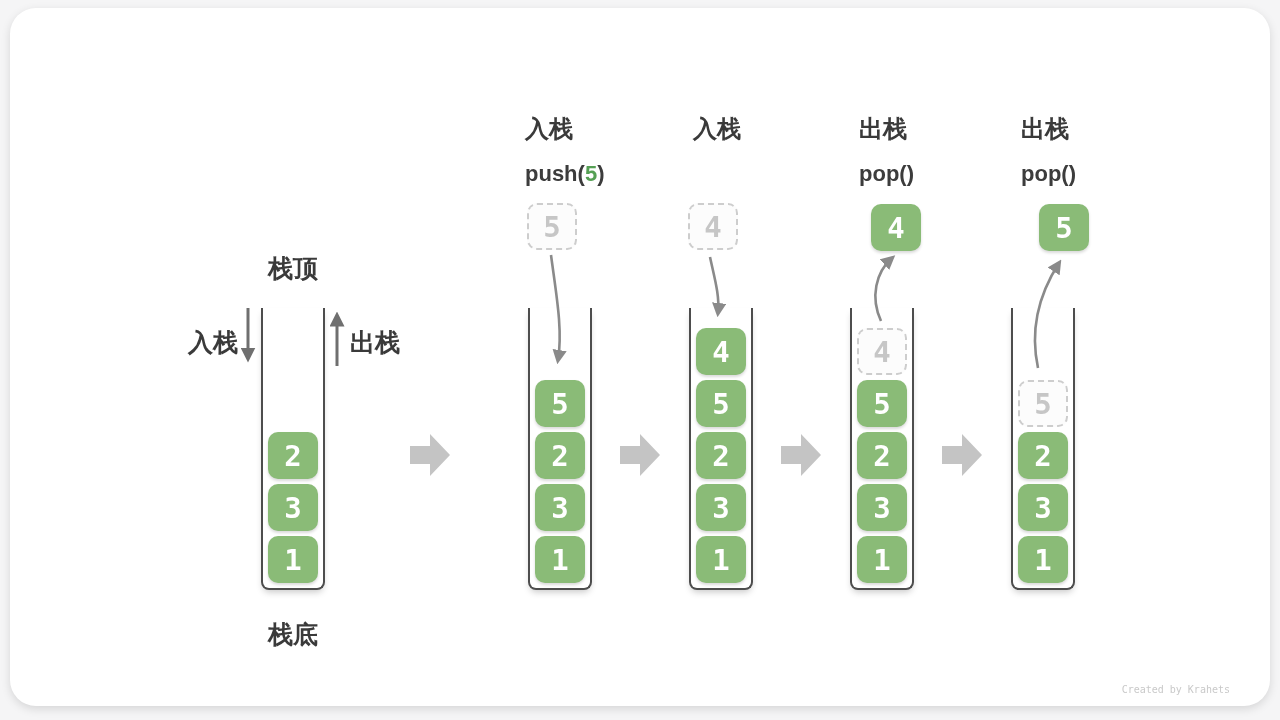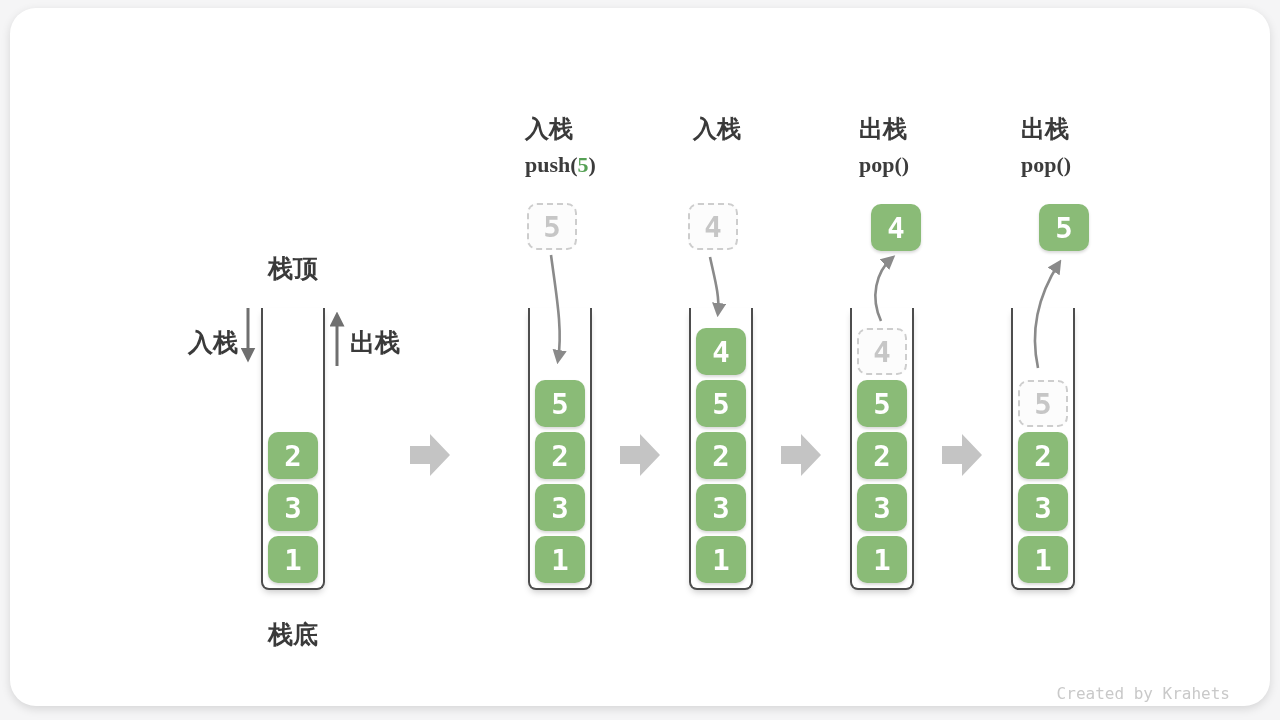--- a/index.html
+++ b/index.html
@@ -6,36 +6,36 @@
   .stage{position:relative;width:1280px;height:720px;overflow:hidden;
          font-family:"Liberation Sans","DejaVu Sans",sans-serif;}
   .card{position:absolute;left:10px;top:8px;width:1260px;height:698px;
         background:#ffffff;border-radius:26px;
         box-shadow:0 3px 10px rgba(0,0,0,0.13);}
   .title-badge{position:absolute;left:186px;top:110px;width:194px;height:60px;
         background:#e5e5e5;border-radius:8px;display:flex;align-items:center;justify-content:center;
         font-family:"DejaVu Sans Mono",monospace;font-weight:700;font-size:26px;color:#3b3b3b;letter-spacing:1px;}
   .op{position:absolute;top:104px;width:170px;}
   .op-zh{font-size:24px;font-weight:700;color:#3a3a3a;line-height:33px;}
-  .op-code{font-family:Liberation Serif, serif;font-size:22px;font-weight:700;color:#3c3c3c;margin-top:7px;}
+  .op-code{font-family:Liberation Sans, sans-serif;font-size:22px;font-weight:700;color:#3c3c3c;margin-top:16px;}
   .op-code .arg{color:#55a054;}
   .zh-label{position:absolute;font-size:25px;font-weight:700;color:#3a3a3a;}
   .stack{position:absolute;top:300px;width:64px;height:282px;box-sizing:border-box;background:#ffffff;
         border-left:2px solid #4d4d4d;border-right:2px solid #4d4d4d;border-bottom:2px solid #4d4d4d;
         border-radius:0 0 8px 8px;box-shadow:0 4px 7px -2px rgba(0,0,0,0.22);}
   .cell{position:absolute;left:5px;width:50px;height:47px;border-radius:10px;box-sizing:border-box;
         display:flex;align-items:center;justify-content:center;
         font-family:"DejaVu Sans Mono",monospace;font-weight:700;font-size:29px;}
   .cell.solid{background:#8abb77;color:#ffffff;box-shadow:0 2px 3px rgba(0,0,0,0.15);}
   .cell.ghost{border:2.5px dashed #cdcdcd;background:#fcfcfc;color:#c6c6c6;}
   .cell.float{position:absolute;left:auto;}
   .r0{top:20px}.r1{top:72px}.r2{top:124px}.r3{top:176px}.r4{top:228px}
   .overlay{position:absolute;left:0;top:0;width:1280px;height:720px;pointer-events:none;}
   .watermark{position:absolute;top:676px;right:40px;font-family:"DejaVu Sans Mono",monospace;
-        font-size:16px;color:#c9c9c9;}
+        font-size:10px;color:#c9c9c9;}
 </style>
 </head>
 <body>
 
 <div class="stage">
   <div class="card">
 
 
     <div class="op" style="left:515px">
       <div class="op-zh">入栈</div>

